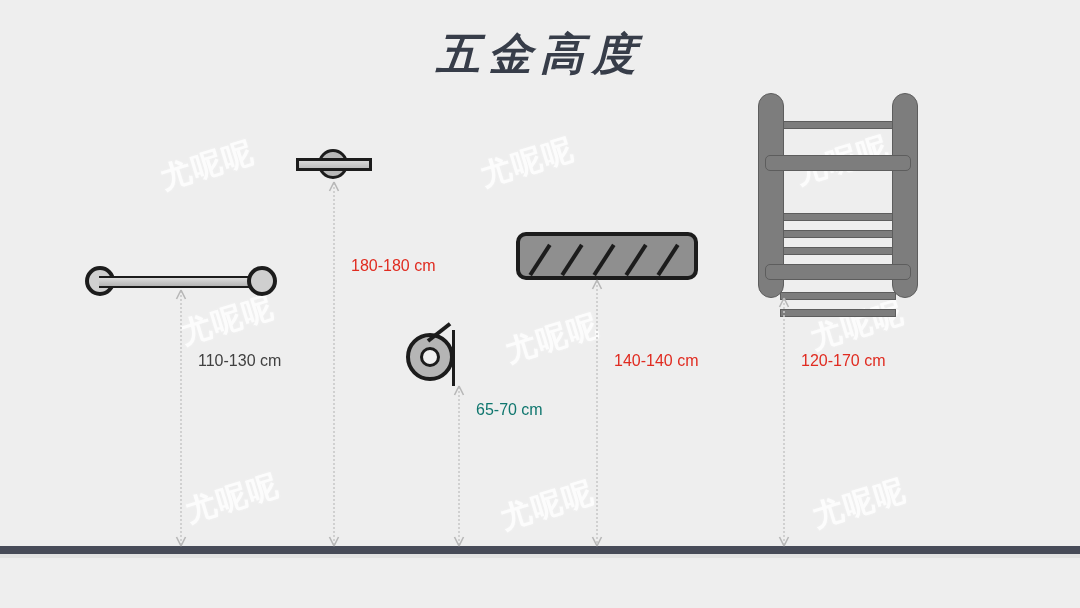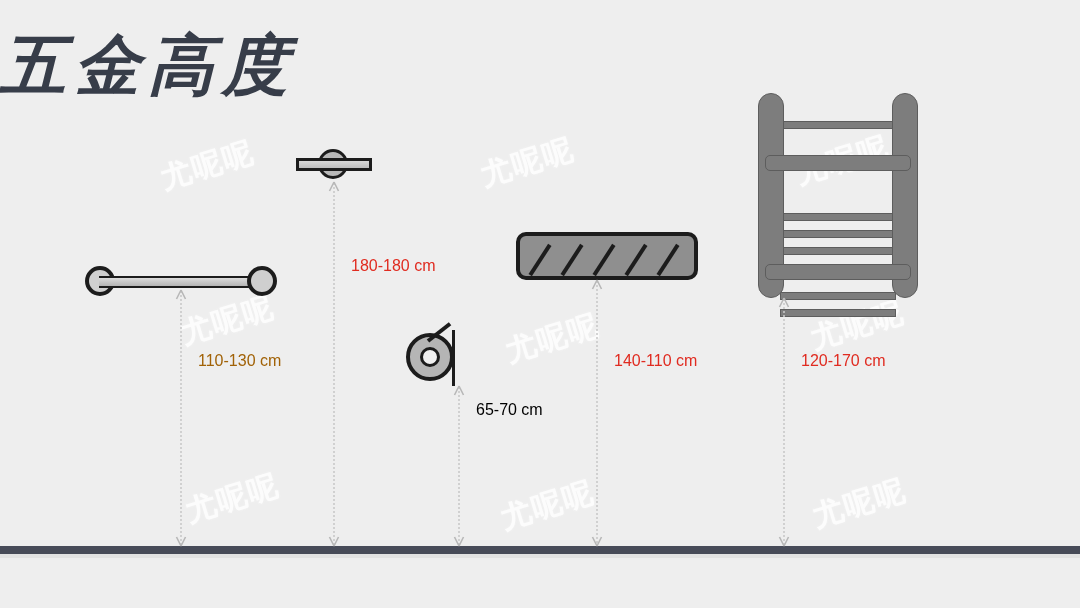--- a/index.html
+++ b/index.html
@@ -39,21 +39,22 @@
     white-space: nowrap;
     text-shadow: 0 0 2px rgba(255,255,255,.6);
   }
 
   
   #title {
     position: absolute;
     left: 0;
     top: 32px;
     width: 1080px;
-    font-size: 66px;
+    text-align: center;
+    font-size: 44px;
     line-height: 1;
     font-weight: 700;
     color: #373d49;
     letter-spacing: 8px;
     font-family: "DejaVu Serif", "Liberation Serif", serif;
     font-style: italic;
     z-index: 6;
   }
 
   
@@ -281,45 +282,45 @@
     </div>
 
   <div id="measure-layer">
       <div class="measure" style="left: 171px; top: 290px; width: 20px; height: 256px;">
         <svg class="arrow-svg" width="20" height="256" viewBox="0 0 20 256">
           <line x1="10" y1="1" x2="10" y2="255" stroke="#c9c9c9" stroke-width="1.6" stroke-dasharray="2 2"></line>
           <path d="M10 0 L5.5 9 M10 0 L14.5 9" stroke="#b8b8b8" stroke-width="1.6" fill="none"></path>
           <path d="M10 256 L5.5 247 M10 256 L14.5 247" stroke="#b8b8b8" stroke-width="1.6" fill="none"></path>
         </svg>
       </div>
-      <div class="mlabel" style="left: 198px; top: 352px; position: absolute; color: #a16207;">110-130 cm</div>
+      <div class="mlabel" style="left: 198px; top: 352px; position: absolute; color: #404040;">110-130 cm</div>
       <div class="measure" style="left: 324px; top: 182px; width: 20px; height: 364px;">
         <svg class="arrow-svg" width="20" height="364" viewBox="0 0 20 364">
           <line x1="10" y1="1" x2="10" y2="363" stroke="#c9c9c9" stroke-width="1.6" stroke-dasharray="2 2"></line>
           <path d="M10 0 L5.5 9 M10 0 L14.5 9" stroke="#b8b8b8" stroke-width="1.6" fill="none"></path>
           <path d="M10 364 L5.5 355 M10 364 L14.5 355" stroke="#b8b8b8" stroke-width="1.6" fill="none"></path>
         </svg>
       </div>
       <div class="mlabel" style="left: 351px; top: 257px; position: absolute; color: rgb(224, 43, 32);">180-180 cm</div>
       <div class="measure" style="left: 449px; top: 386px; width: 20px; height: 160px;">
         <svg class="arrow-svg" width="20" height="160" viewBox="0 0 20 160">
           <line x1="10" y1="1" x2="10" y2="159" stroke="#c9c9c9" stroke-width="1.6" stroke-dasharray="2 2"></line>
           <path d="M10 0 L5.5 9 M10 0 L14.5 9" stroke="#b8b8b8" stroke-width="1.6" fill="none"></path>
           <path d="M10 160 L5.5 151 M10 160 L14.5 151" stroke="#b8b8b8" stroke-width="1.6" fill="none"></path>
         </svg>
       </div>
-      <div class="mlabel" style="left: 476px; top: 401px; position: absolute; color: #000000;">65-70 cm</div>
+      <div class="mlabel" style="left: 476px; top: 401px; position: absolute; color: #0f766e;">65-70 cm</div>
       <div class="measure" style="left: 587px; top: 280px; width: 20px; height: 266px;">
         <svg class="arrow-svg" width="20" height="266" viewBox="0 0 20 266">
           <line x1="10" y1="1" x2="10" y2="265" stroke="#c9c9c9" stroke-width="1.6" stroke-dasharray="2 2"></line>
           <path d="M10 0 L5.5 9 M10 0 L14.5 9" stroke="#b8b8b8" stroke-width="1.6" fill="none"></path>
           <path d="M10 266 L5.5 257 M10 266 L14.5 257" stroke="#b8b8b8" stroke-width="1.6" fill="none"></path>
         </svg>
       </div>
-      <div class="mlabel" style="left: 614px; top: 352px; position: absolute; color: rgb(224, 43, 32);">140-110 cm</div>
+      <div class="mlabel" style="left: 614px; top: 352px; position: absolute; color: rgb(224, 43, 32);">140-140 cm</div>
       <div class="measure" style="left: 774px; top: 298px; width: 20px; height: 248px;">
         <svg class="arrow-svg" width="20" height="248" viewBox="0 0 20 248">
           <line x1="10" y1="1" x2="10" y2="247" stroke="#c9c9c9" stroke-width="1.6" stroke-dasharray="2 2"></line>
           <path d="M10 0 L5.5 9 M10 0 L14.5 9" stroke="#b8b8b8" stroke-width="1.6" fill="none"></path>
           <path d="M10 248 L5.5 239 M10 248 L14.5 239" stroke="#b8b8b8" stroke-width="1.6" fill="none"></path>
         </svg>
       </div>
       <div class="mlabel" style="left: 801px; top: 352px; position: absolute; color: rgb(224, 43, 32);">120-170 cm</div>
     </div>
 

